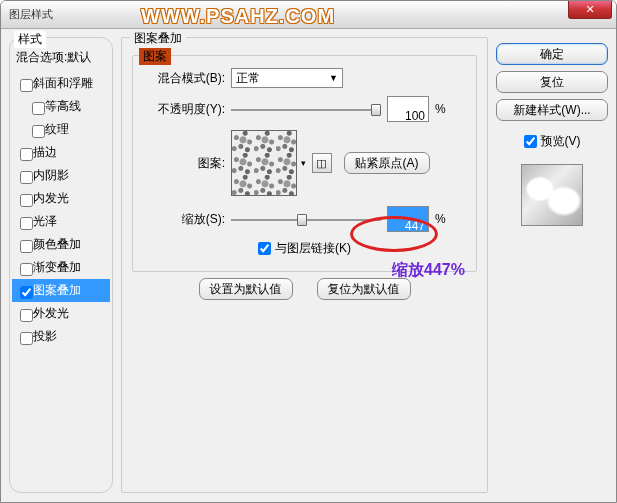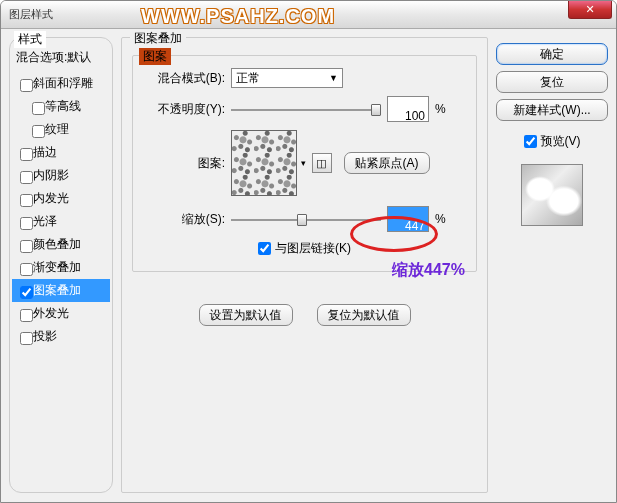--- a/index.html
+++ b/index.html
@@ -40,21 +40,21 @@
   radial-gradient(circle at 80% 50%, #888 2px, transparent 3px),
   radial-gradient(circle at 40% 70%, #777 2px, transparent 3px),
   radial-gradient(circle at 10% 80%, #888 2px, transparent 3px),
   radial-gradient(circle at 70% 85%, #666 2px, transparent 3px),
   radial-gradient(circle at 50% 40%, #999 3px, transparent 4px),
   #eee;
   background-size: 22px 22px; }
 .small-btn { width: 20px; height: 20px; border: 1px solid #888; background: linear-gradient(to bottom, #fff, #ddd); display: inline-flex; align-items: center; justify-content: center; font-size: 11px; }
 .btn { border: 1px solid #888; background: linear-gradient(to bottom, #fdfdfd, #e5e5e5); padding: 2px 10px; border-radius: 7px; cursor: pointer; height: 22px; display: inline-flex; align-items: center; justify-content: center; }
 .link-row { display: flex; align-items: center; justify-content: center; gap: 4px; margin-top: 4px; }
-.defaults-row { display: flex; justify-content: center; gap: 24px; margin-top: 32px; align-items: center; }
+.defaults-row { display: flex; justify-content: center; gap: 24px; margin-top: 6px; align-items: center; }
 .red-oval { position: absolute; width: 88px; height: 36px; border: 3px solid #d22; border-radius: 50%; left: 228px; top: 178px; pointer-events: none; }
 .red-text { position: absolute; color: #6d28d9; font-size: 16px; font-weight: bold; left: 270px; top: 222px; pointer-events: none; }
 .right-panel { width: 112px; display: flex; flex-direction: column; gap: 6px; align-items: stretch; padding-top: 6px; }
 .right-panel .btn { width: 100%; }
 .btn.primary { border: 1px solid #2a72c8; box-shadow: 0 0 2px #6af inset; }
 .preview-check { display: flex; align-items: center; gap: 4px; justify-content: center; margin-top: 6px; }
 .preview-swatch { width: 62px; height: 62px; margin: 8px auto 0; border: 1px solid #888; background:
   radial-gradient(ellipse at 30% 40%, #fff 12px, transparent 15px),
   radial-gradient(ellipse at 70% 60%, #fff 14px, transparent 18px),
   linear-gradient(135deg, #bbb, #eee 40%, #ccc 70%, #aaa); }

